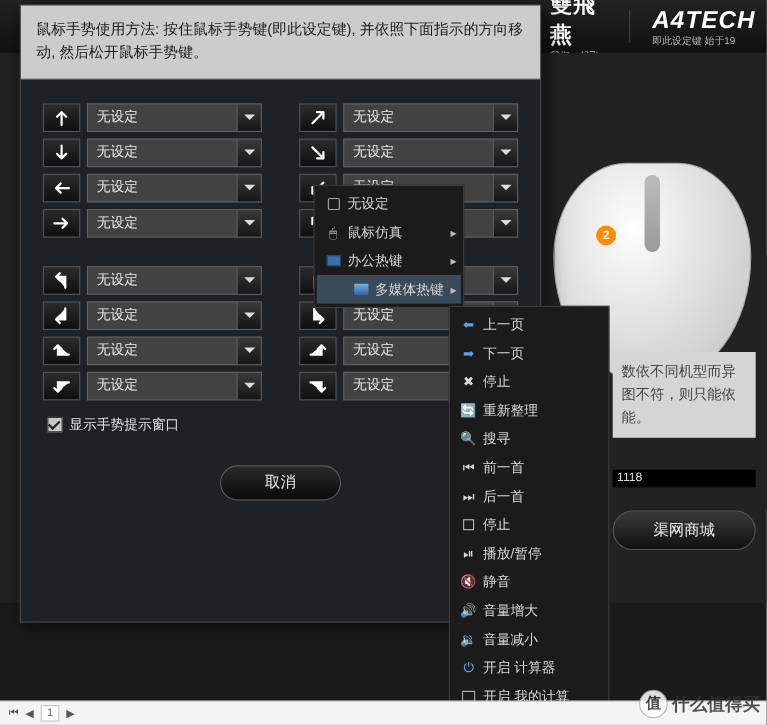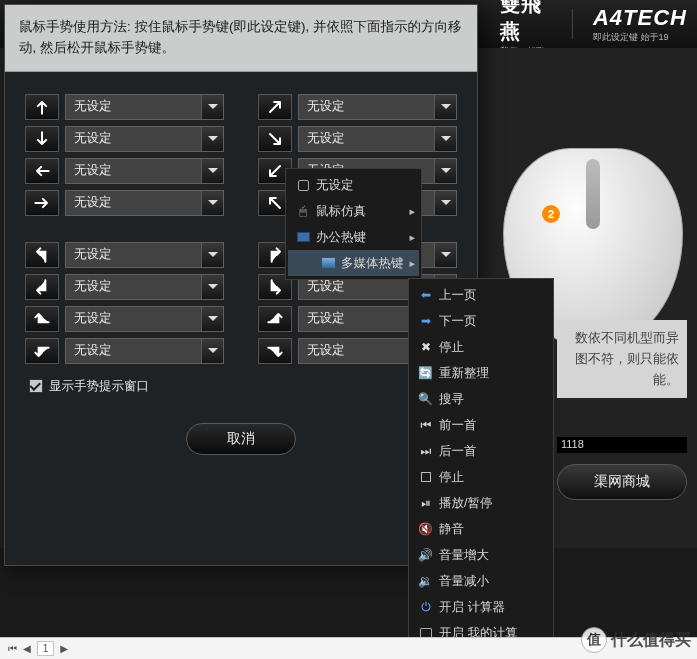--- a/index.html
+++ b/index.html
@@ -62,35 +62,35 @@
     border-radius:7px;
   }
   .mouse-badge {
     position:absolute; left:38px; top:56px;
     width:18px; height:18px; border-radius:50%;
     background: var(--orange); color:#fff; font-size:11px; font-weight:bold;
     display:flex; align-items:center; justify-content:center;
   }
   .bg-side-text {
     position:absolute; right:10px; top:320px; width:130px;
-    color:#444; background:#d5d5d5; padding:8px; font-size:13px; line-height:1.6;text-align:right;
+    color:#444; background:#d5d5d5; padding:8px; font-size:13px; line-height:1.6;
   }
   .bg-bar {
     position:absolute; right:10px; top:427px; width:130px; height:16px;
-    background:#000; color:#ddd; font-size:11px; padding:1px 4px;margin-top:10px;
+    background:#000; color:#ddd; font-size:11px; padding:1px 4px;
   }
   .bg-mall-btn {
     position:absolute; right:10px; top:464px;
     width:130px; padding:8px 0; text-align:center;
     background:linear-gradient(#3a3a3a,#101010);
     border:1px solid #555; border-radius:18px; color:#eee; font-size:14px;
   }
   
   .dialog {
-    position:absolute; left:4px; top:4px;
+    position:absolute; left:18px; top:4px;
     width:474px; height:562px;
     background: var(--panel-bg);
     border:1px solid #4a4a4a;
     box-shadow: 4px 4px 18px rgba(0,0,0,.6);
   }
   .instruction {
     background: var(--instruction-bg);
     color:#1a1a1a;
     padding:12px 14px;
     font-size:13.5px; line-height:1.55;

